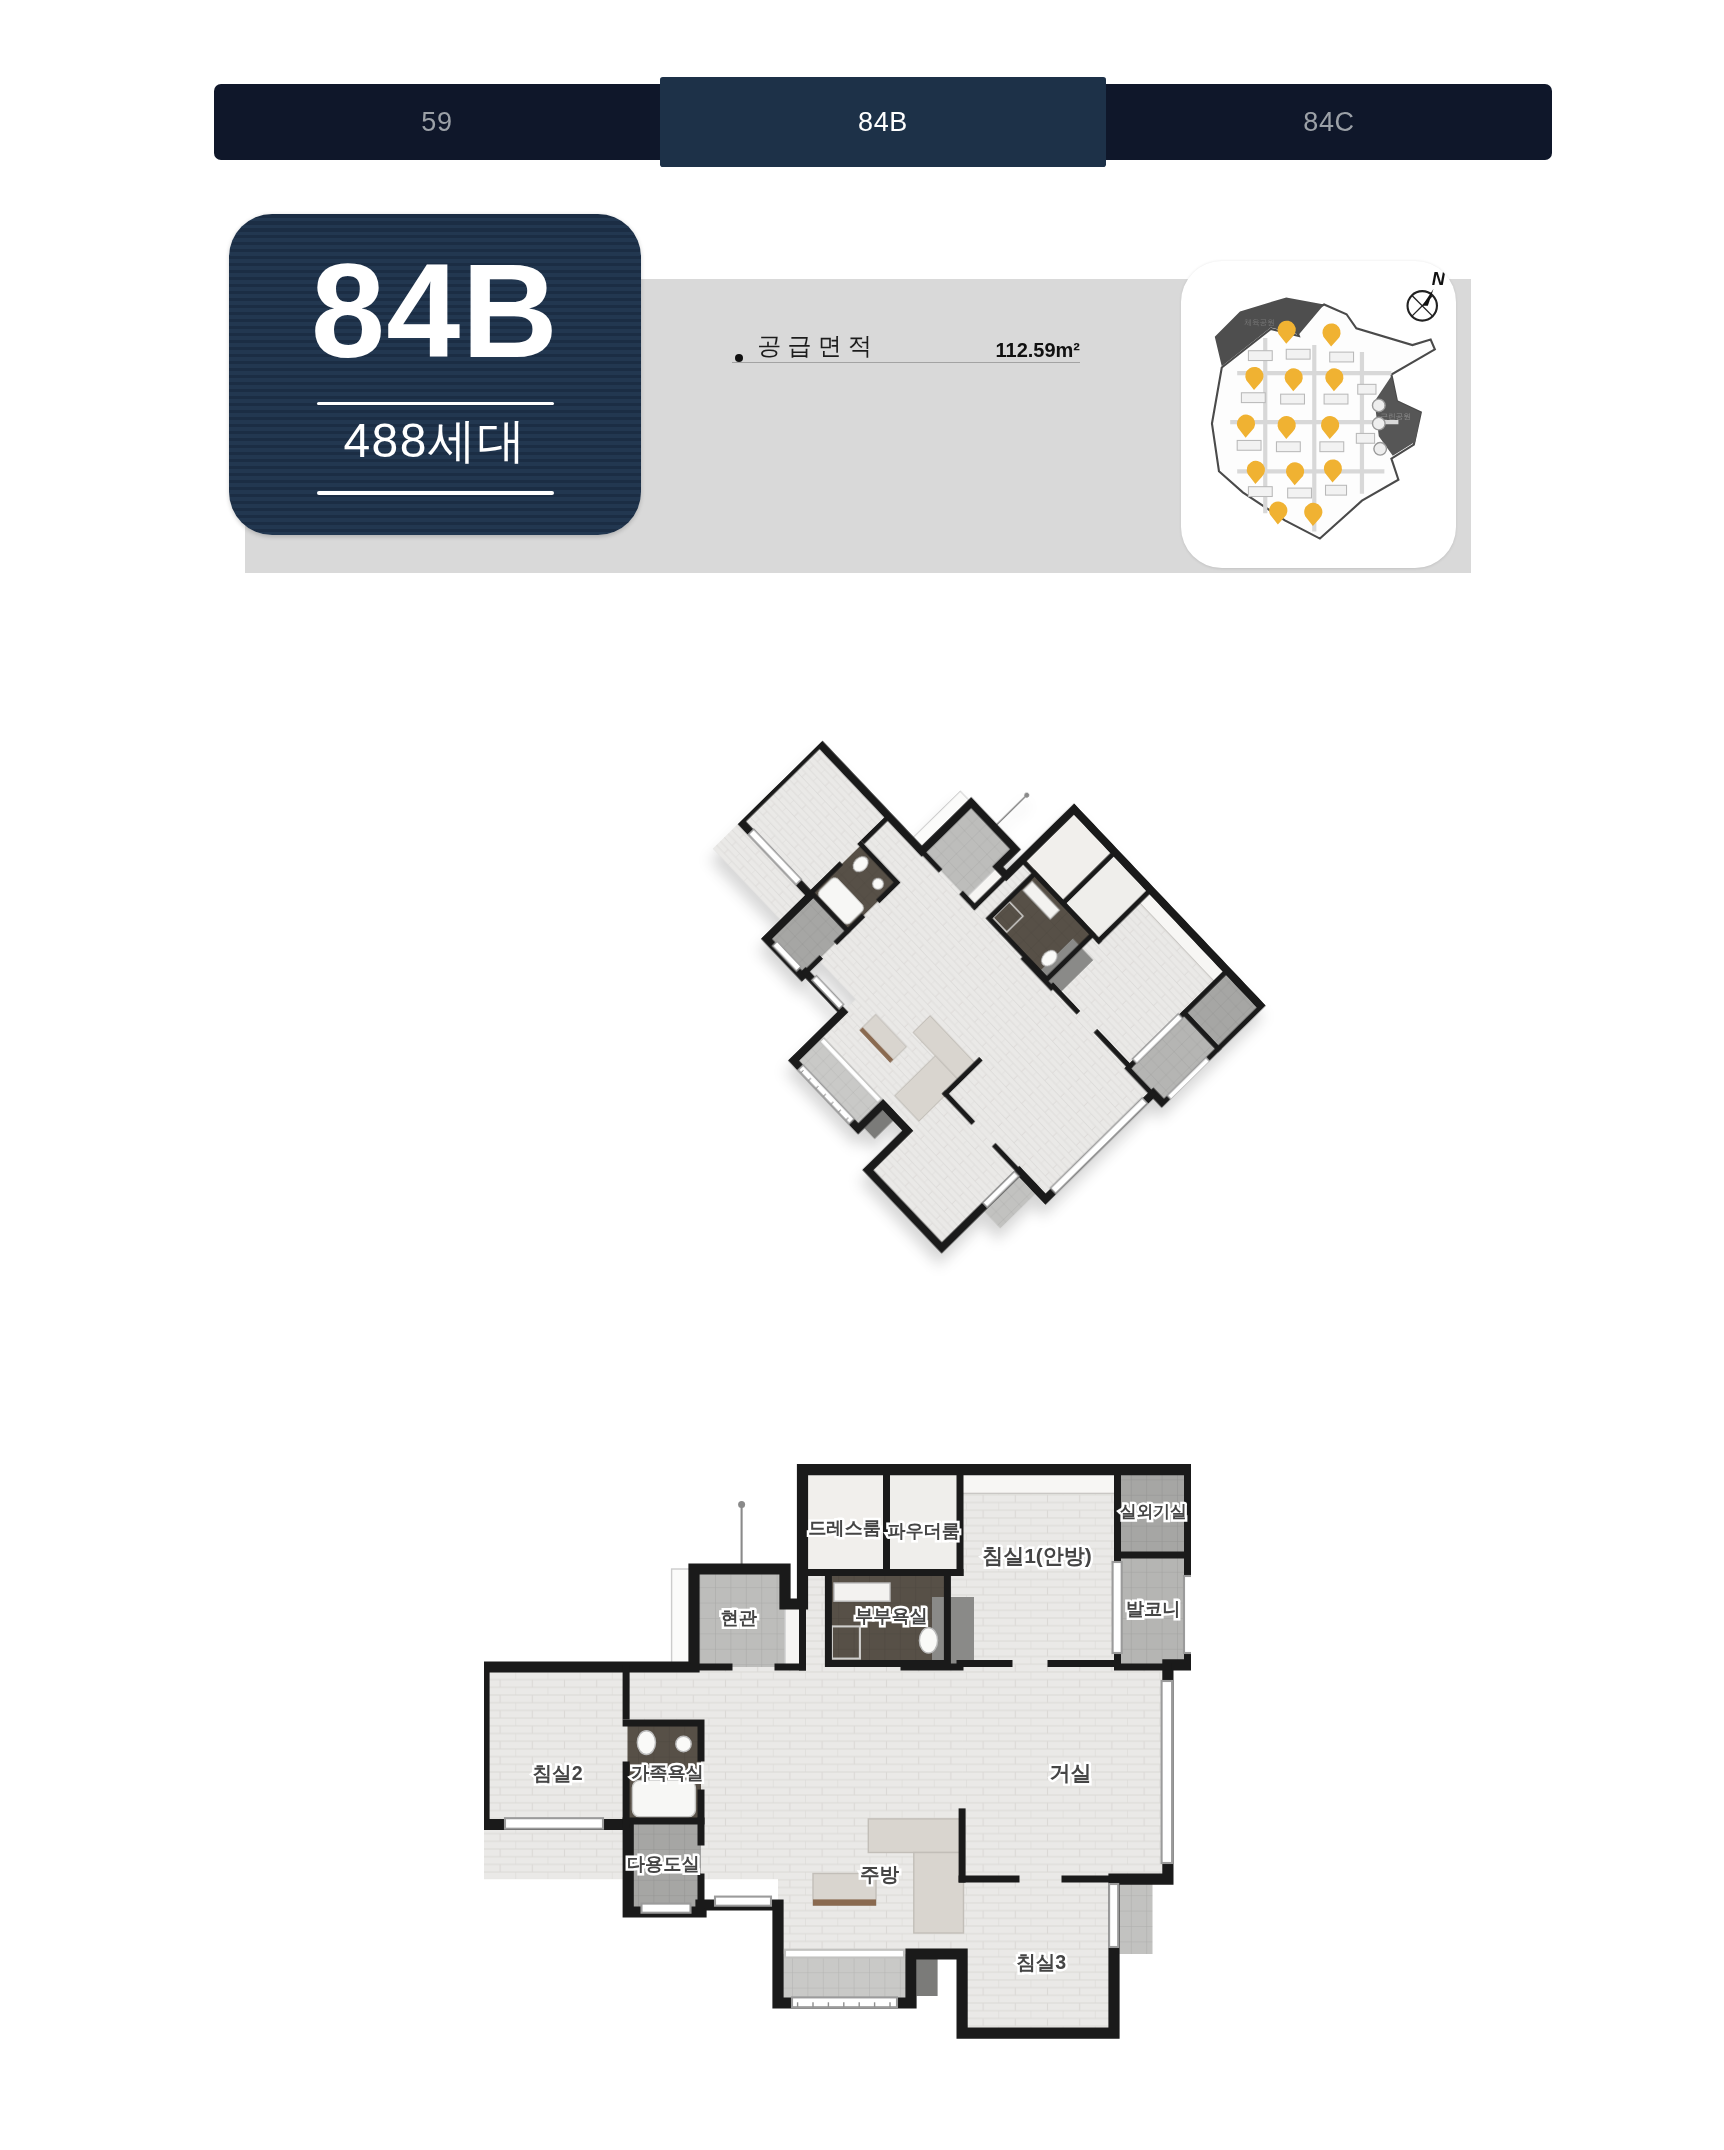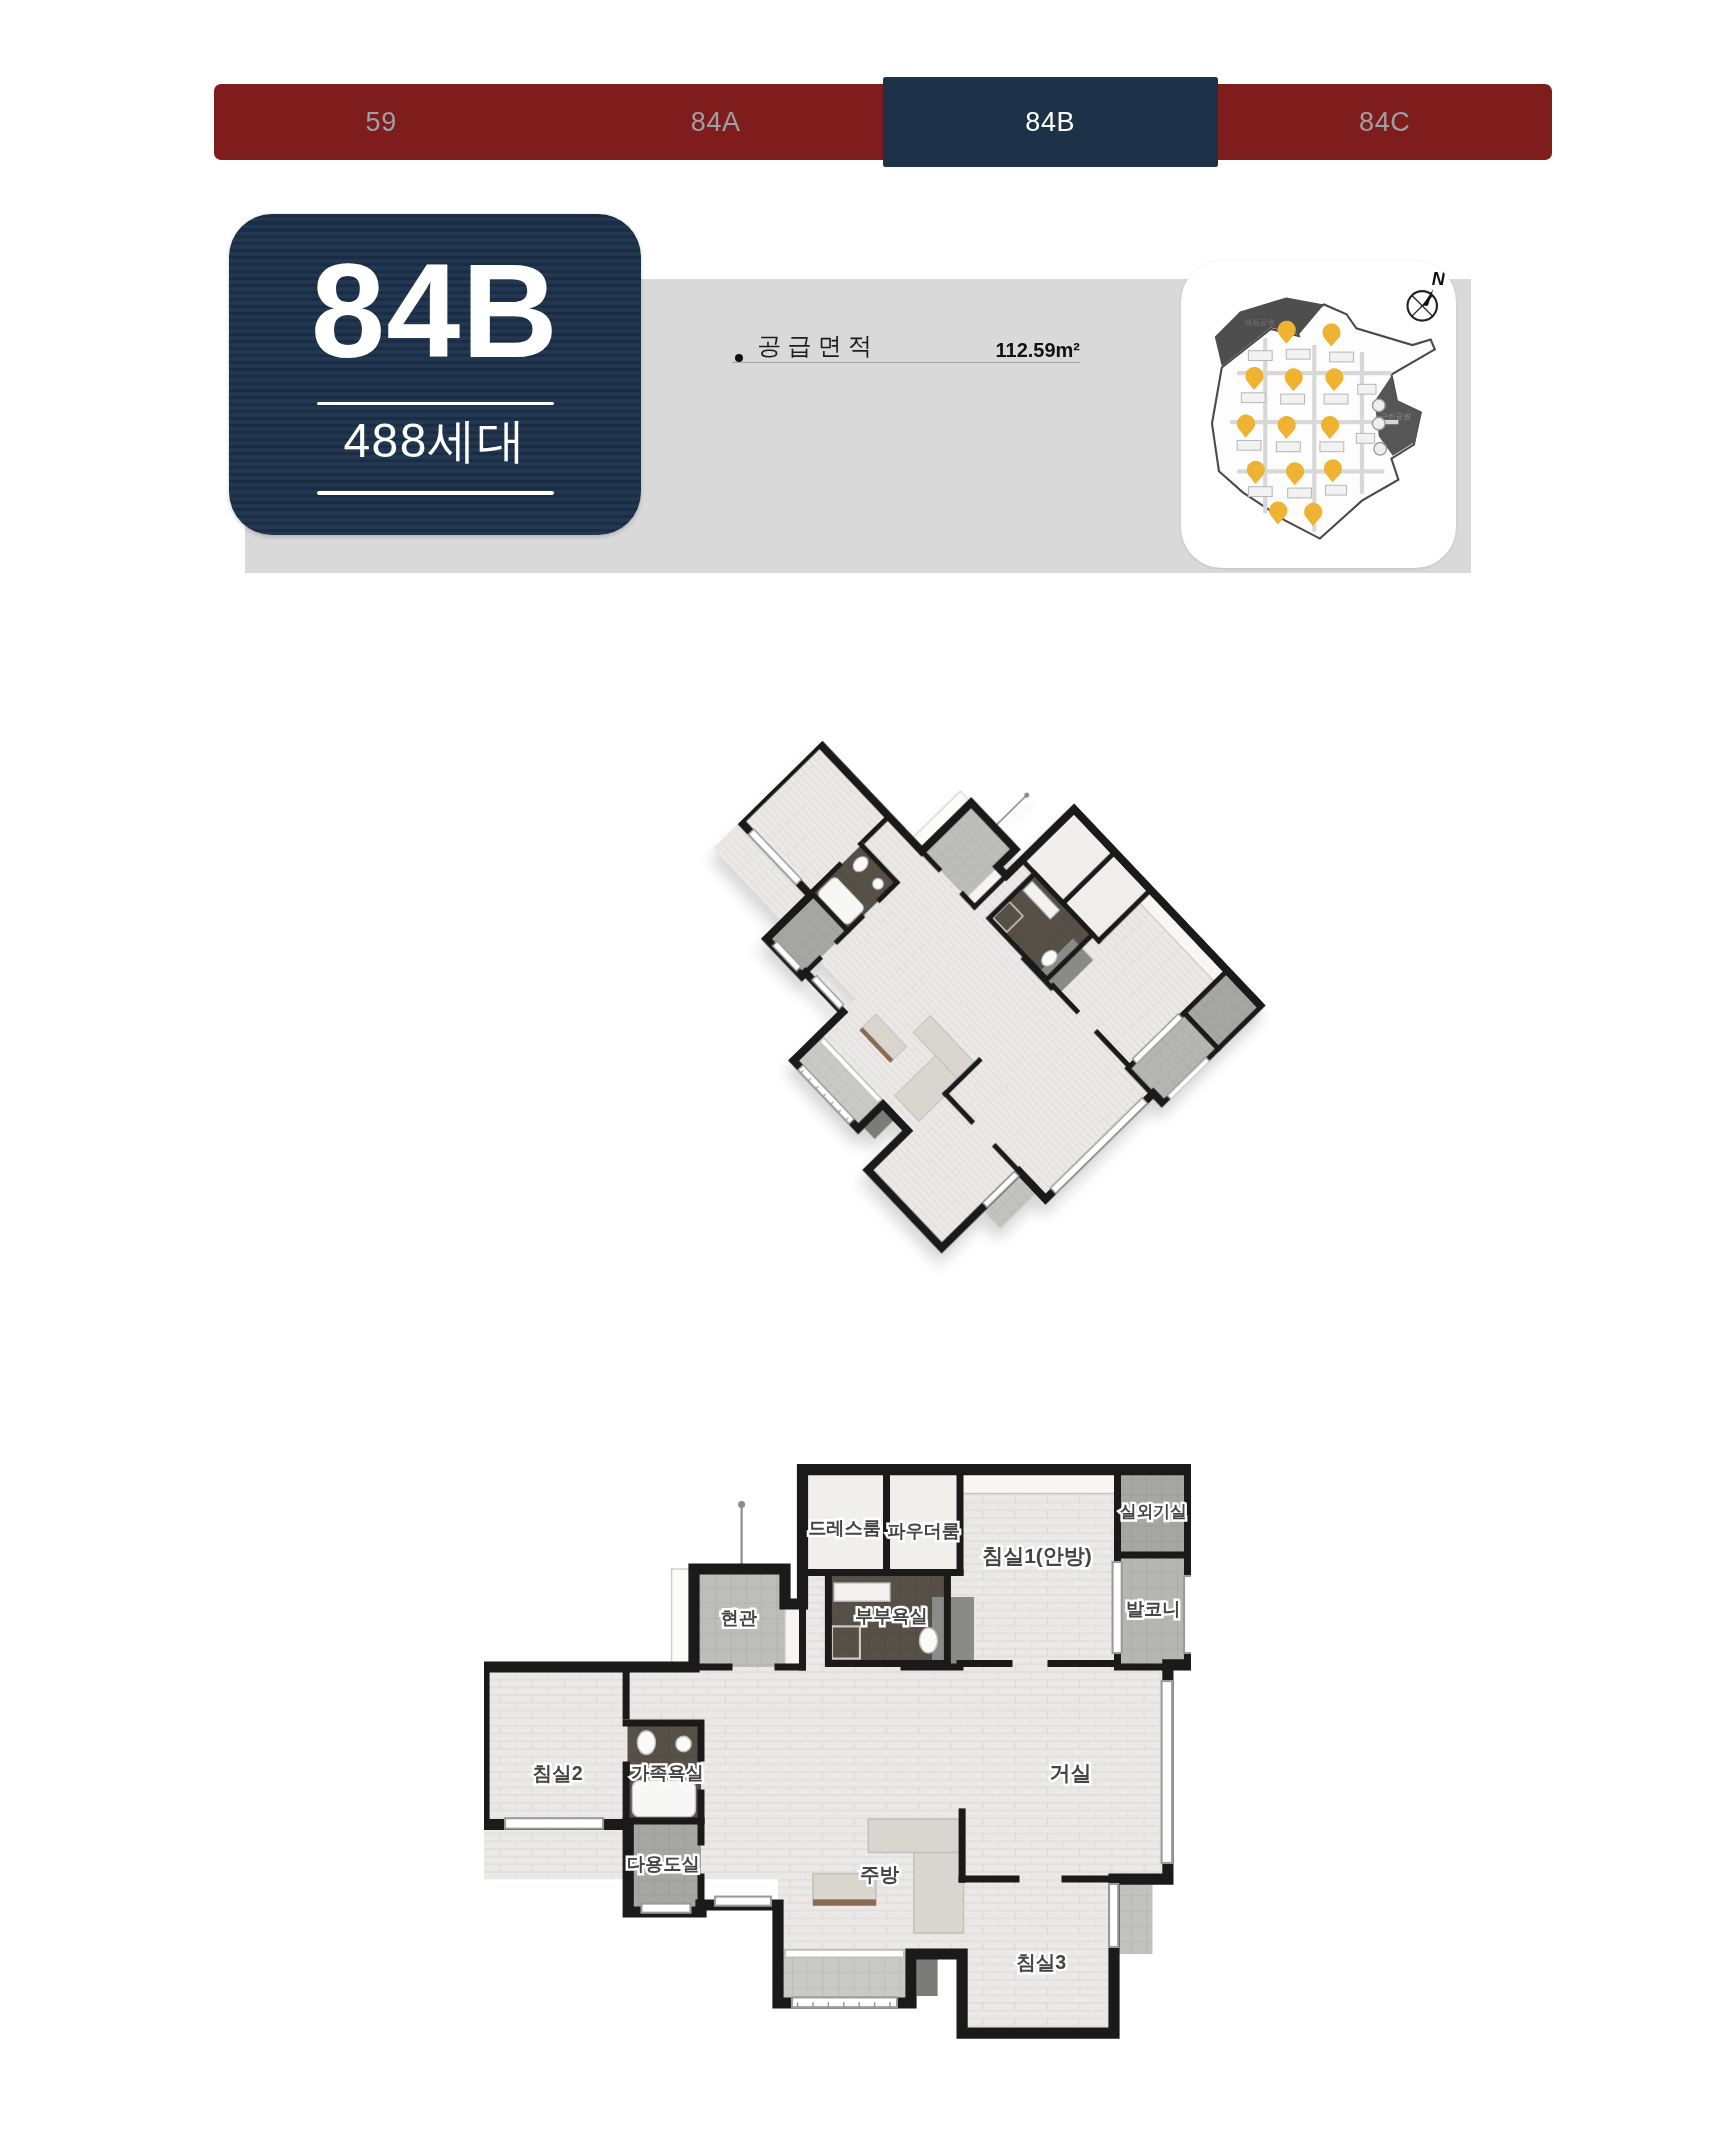--- a/index.html
+++ b/index.html
@@ -1,21 +1,21 @@
 <!DOCTYPE html>
 <html style="font-size:11.2px"><head>
 <meta charset="utf-8">
 <style>
   html,body{margin:0;padding:0;background:#ffffff;}
   body{font-family:"Liberation Sans","DejaVu Sans",sans-serif;}
   .page{position:relative;width:1725px;height:2151px;background:#ffffff;overflow:hidden;}
 
   
   .tabbar{position:absolute;left:214px;top:84px;width:1338px;height:76px;
-          background:#7f1d1d;border-radius:7px;display:flex;align-items:stretch;}
+          background:#0f172a;border-radius:7px;display:flex;align-items:stretch;}
   .tab{flex:1 1 0;display:flex;align-items:center;justify-content:center;
        font-size:27px;color:#9ca1a7;cursor:pointer;letter-spacing:0.7px;}
   .tab.active{background:#1d3148;color:#ffffff;margin-top:-7px;margin-bottom:-7px;
               border-radius:2.8px;font-weight:500;}
 
   
   .gray-band{position:absolute;left:245px;top:279px;width:1226px;height:294px;background:#d9d9d9;}
   .unit-card{position:absolute;left:229px;top:214px;width:412px;height:321px;border-radius:43px;
              background:repeating-linear-gradient(180deg,#1b2d44 0px,#1b2d44 3.5px,#223750 3.5px,#223750 7px);
              display:flex;flex-direction:column;align-items:center;justify-content:center;
@@ -157,23 +157,20 @@
           <line x1="580" y1="769" x2="580" y2="776"></line>
         </g>
       </g>
     </defs>
   </svg>
 
   <div class="tabbar">
     <div class="tab">
         <span>59</span>
       </div>
-    <div class="tab">
-        <span>84A</span>
-      </div>
     <div class="tab active">
         <span>84B</span>
       </div>
     <div class="tab">
         <span>84C</span>
       </div>
   </div>
 
   <div class="gray-band"></div>
 

